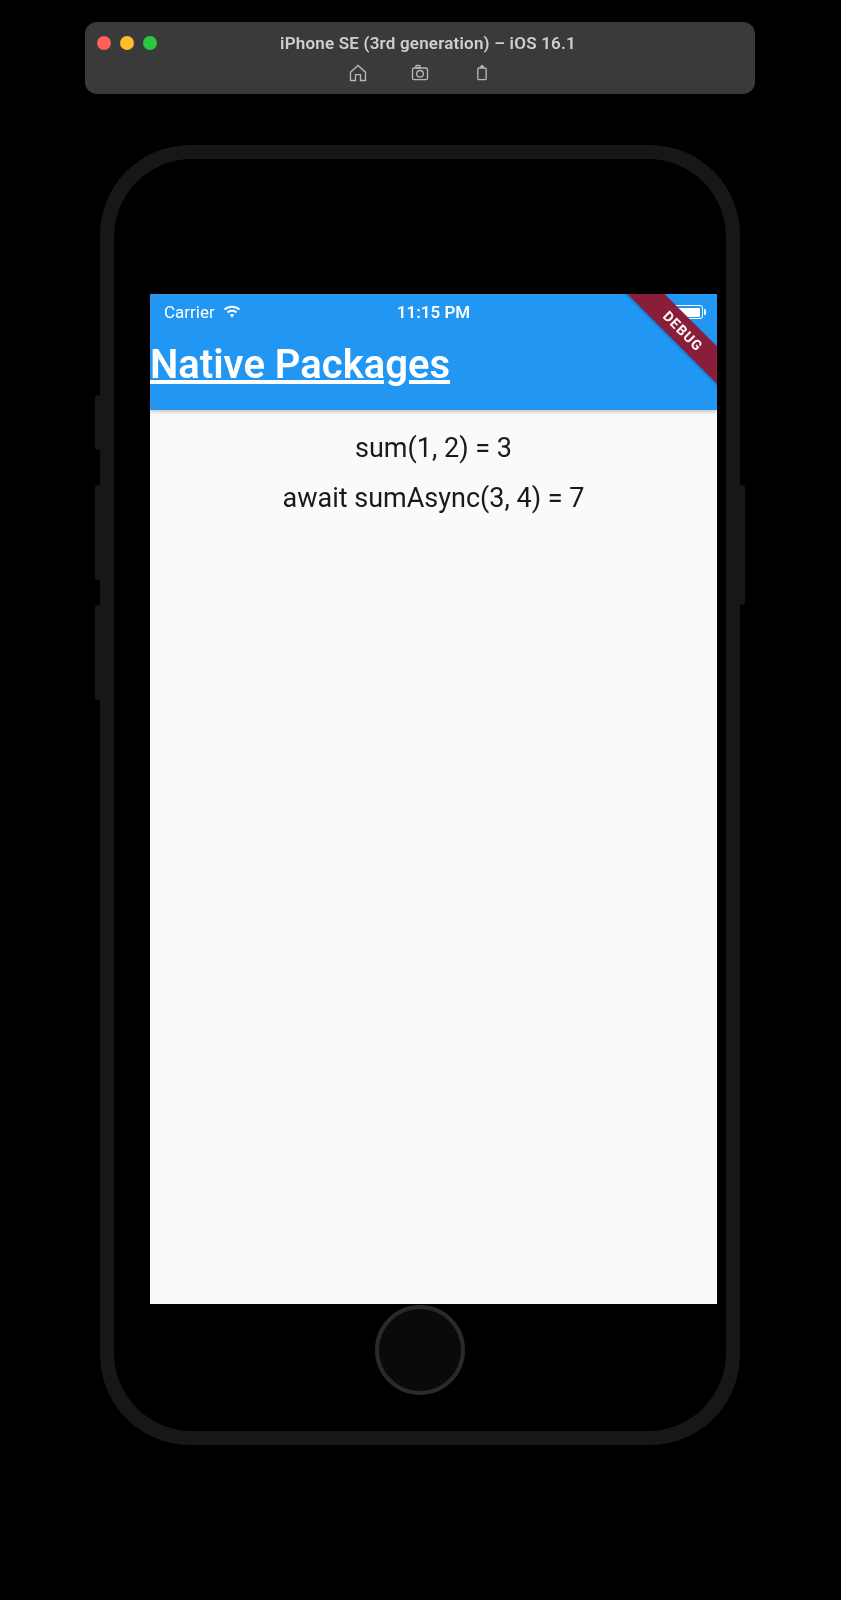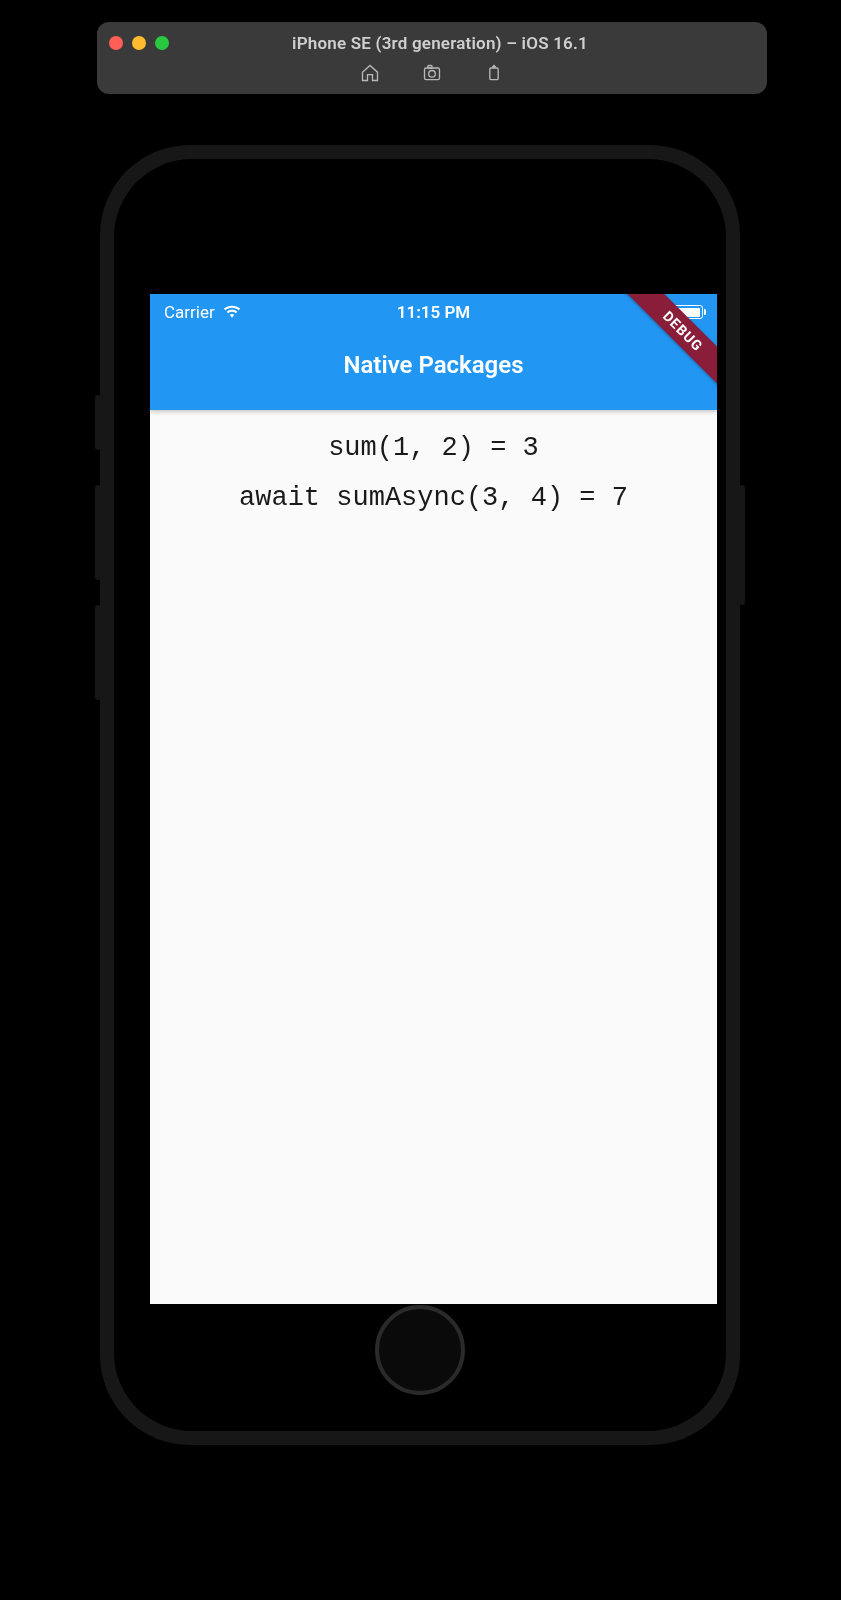--- a/index.html
+++ b/index.html
@@ -11,21 +11,20 @@
     top: 22px;
     left: 85px;
     width: 670px;
     height: 72px;
     background: #3a3a3a;
     border-radius: 12px;
     display: flex;
     flex-direction: column;
     justify-content: center;
     padding: 8px 12px;
-    margin-left: 12px;
   }
   .titlebar-row1 { display: flex; align-items: center; height: 28px; }
   .traffic-lights { display: flex; gap: 9px; align-items: center; margin-right: 12px; }
   .tl { width: 14px; height: 14px; border-radius: 50%; }
   .tl.red { background: #ff5f57; }
   .tl.yellow { background: #febc2e; }
   .tl.green { background: #28c840; }
   .sim-title { flex: 1; text-align: center; color: #cfcfcf; font-size: 17px; font-weight: 600; letter-spacing: 0.2px; margin-left: -56px; }
   .titlebar-row2 { display: flex; justify-content: center; gap: 40px; align-items: center; height: 30px; margin-top: 4px; }
   .tb-icon { width: 22px; height: 22px; display: flex; align-items: center; justify-content: center; }
@@ -110,25 +109,26 @@
     position: absolute;
     right: -4px; top: 3px;
     width: 2.5px; height: 6px;
     background: #fff;
     border-radius: 0 1.5px 1.5px 0;
   }
   .battery-fill { position: absolute; top: 1.5px; left: 1.5px; bottom: 1.5px; right: 2px; background: #fff; border-radius: 1px; }
   .status-time { position: absolute; left: 50%; transform: translateX(-50%); font-weight: 600; font-size: 17px; }
 
   .appbar-title {
-    text-align: center;
-    font-size: 24px;
+    text-align: left;
+    font-size: 40px;
     font-weight: 600;
     line-height: 70px;
     height: 70px;
+    text-decoration: underline;
   }
 
   
   .debug-ribbon {
     position: absolute;
     top: 24px;
     right: -46px;
     width: 160px;
     background: #8a1d3a;
     color: #fff;
@@ -151,21 +151,20 @@
     font-size: 27px;
     line-height: 1.35;
     font-weight: 400;
     margin-bottom: 18px;
   }
   .result {
     font-size: 27px;
     line-height: 1.55;
     font-weight: 400;
     margin-bottom: 8px;
-    font-family: Liberation Mono, monospace;
   }
 </style>
 </head>
 <body>
 
 <div class="sim-titlebar">
   <div class="titlebar-row1">
     <div class="traffic-lights">
       <div class="tl red"></div>
       <div class="tl yellow"></div>

